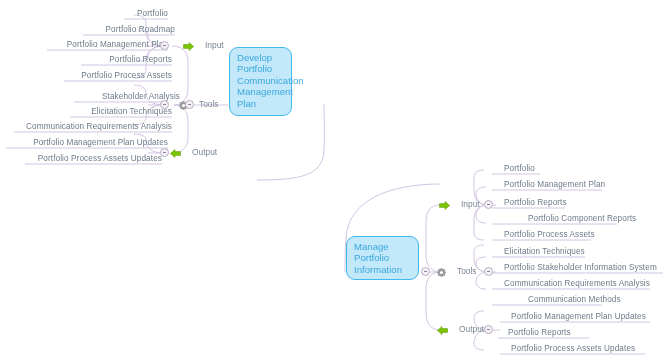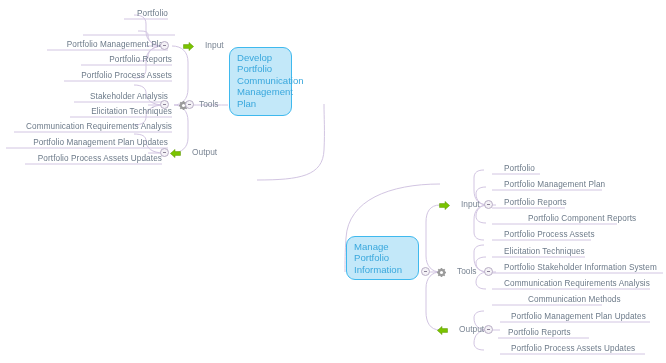--- a/index.html
+++ b/index.html
@@ -256,25 +256,26 @@
   <div class="cat" style="left:437px; top:324px;">
     <span class="ico-arrow">
       <svg viewBox="0 0 11 9" width="11" height="9" xmlns="http://www.w3.org/2000/svg">
         <path d="M10.5,2.6 L5,2.6 L5,0.4 L0.4,4.5 L5,8.6 L5,6.4 L10.5,6.4 Z" fill="#7ac400" stroke="#5c9400" stroke-width="0.5"></path>
       </svg>
     </span>
     <span class="cat-txt">Output</span>
   </div>
 
   <div class="leaf right-al" style="left:20px; top:9px; width:148px;"><span>Portfolio</span></div>
+  <div class="leaf right-al" style="left:20px; top:25px; width:155px;"><span>Portfolio Roadmap</span></div>
   <div class="leaf right-al" style="left:20px; top:40px; width:148px;"><span>Portfolio Management Plan</span></div>
   <div class="leaf right-al" style="left:20px; top:55px; width:152px;"><span>Portfolio Reports</span></div>
   <div class="leaf right-al" style="left:20px; top:71px; width:152px;"><span>Portfolio Process Assets</span></div>
 
-  <div class="leaf right-al" style="left:20px; top:92px; width:148px;"><span>Stakeholder Analysis</span></div>
+  <div class="leaf right-al" style="left:32px; top:92px; width:148px;"><span>Stakeholder Analysis</span></div>
   <div class="leaf right-al" style="left:20px; top:107px; width:152px;"><span>Elicitation Techniques</span></div>
   <div class="leaf right-al" style="left:10px; top:122px; width:162px;"><span>Communication Requirements Analysis</span></div>
 
   <div class="leaf right-al" style="left:4px; top:138px; width:164px;"><span>Portfolio Management Plan Updates</span></div>
   <div class="leaf right-al" style="left:4px; top:154px; width:158px;"><span>Portfolio Process Assets Updates</span></div>
 
   <div class="leaf" style="left:504px; top:164px;"><span>Portfolio</span></div>
   <div class="leaf" style="left:504px; top:180px;"><span>Portfolio Management Plan</span></div>
   <div class="leaf" style="left:504px; top:198px;"><span>Portfolio Reports</span></div>
   <div class="leaf" style="left:504px; top:214px;padding-left:24px;"><span>Portfolio Component Reports</span></div>

